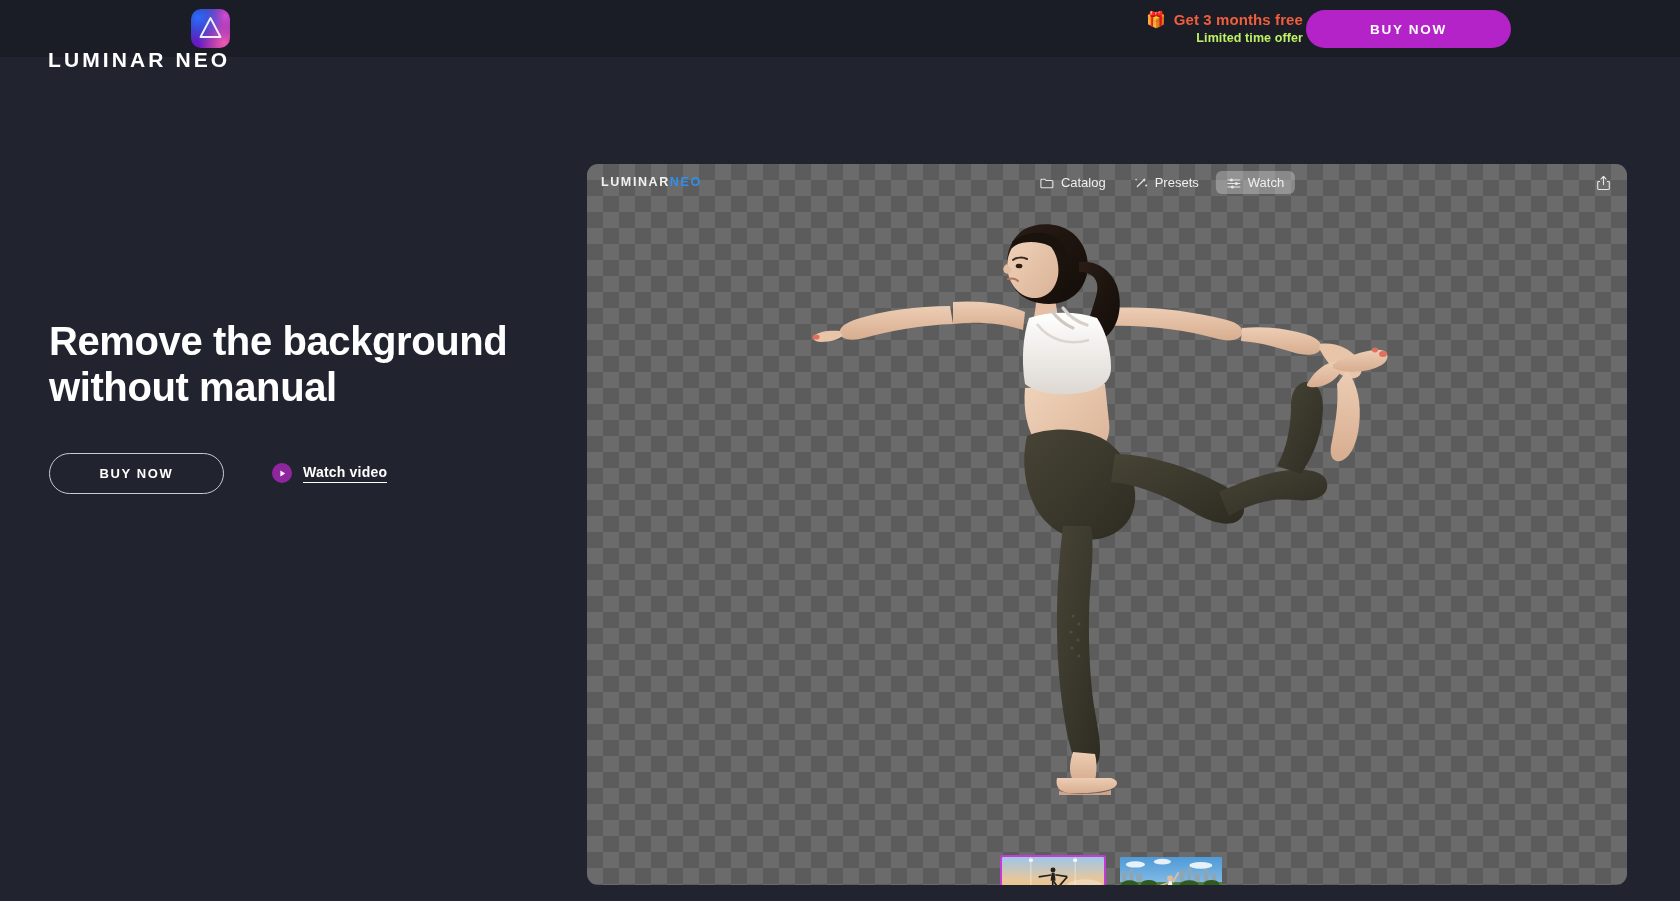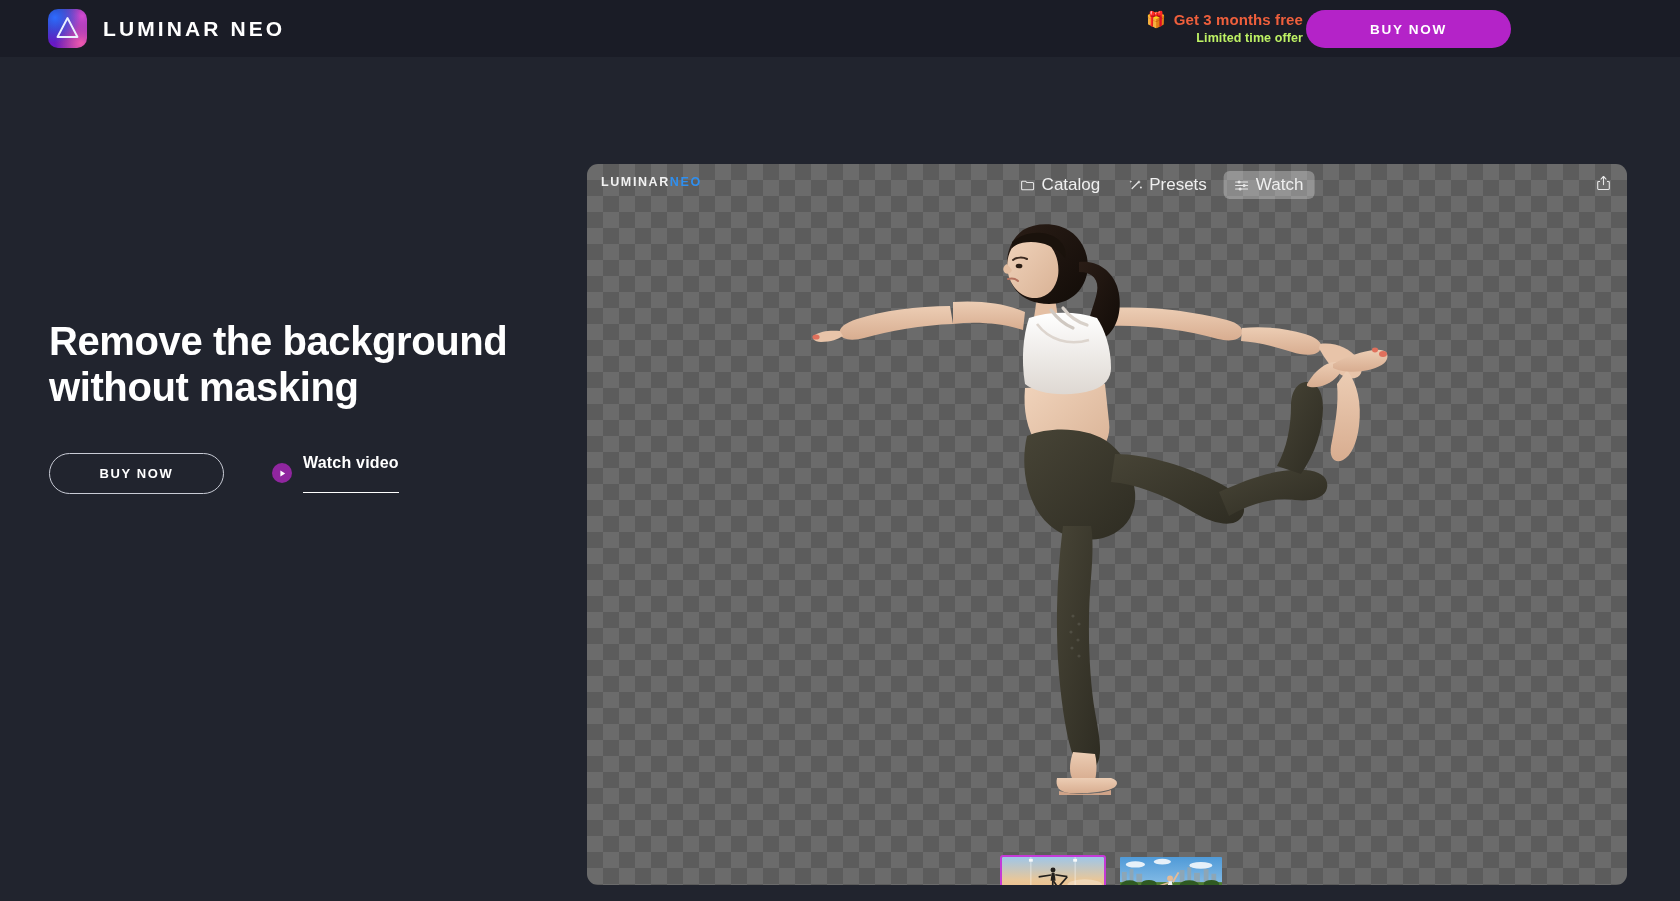--- a/index.html
+++ b/index.html
@@ -12,21 +12,21 @@
   }
 
   
   .site-header{
     position:absolute; left:0; top:0; width:1680px; height:57px;
     background:#1a1c26;
     display:flex; align-items:center;
   }
   .brand{
     position:absolute; left:48px; top:9px;
-    display:flex; align-items:center; gap:16px;
+    display:flex; align-items:flex-end; flex-direction:column;
   }
   .brand-logo{
     width:39px; height:39px; border-radius:10px; position:relative;
     background:
       radial-gradient(circle at 18% 22%, #2f6bff 0%, rgba(47,107,255,0) 58%),
       radial-gradient(circle at 88% 18%, #d54bd0 0%, rgba(213,75,208,0) 55%),
       radial-gradient(circle at 85% 88%, #f05ab0 0%, rgba(240,90,176,0) 55%),
       radial-gradient(circle at 10% 92%, #6a18c8 0%, rgba(106,24,200,0) 60%),
       linear-gradient(150deg,#1b2a78 0%,#3b1d8f 45%,#7d1fa8 100%);
     overflow:hidden;
@@ -80,22 +80,22 @@
   }
   .watch{
     display:flex; align-items:center; gap:11px; cursor:pointer;
   }
   .watch-play{
     width:20px; height:20px; border-radius:50%; background:#90269f;
     display:flex; align-items:center; justify-content:center;
   }
   .watch-play svg{ display:block; }
   .watch-label{
-    font-size:16px; font-weight:700; color:#fff;
-    border-bottom:1.3px solid #fff; padding-bottom:20px; letter-spacing:.2px;
+    font-size:14px; font-weight:700; color:#fff;
+    border-bottom:1.3px solid #fff; padding-bottom:2px; letter-spacing:.2px;
   }
 
   
   .app-window{
     position:absolute; left:587px; top:164px; width:1040px; height:721px;
     border-radius:11px; overflow:hidden;
     background-color:#6b6b6b;
     background-image:
       linear-gradient(45deg, #5c5c5c 25%, transparent 25%, transparent 75%, #5c5c5c 75%),
       linear-gradient(45deg, #5c5c5c 25%, transparent 25%, transparent 75%, #5c5c5c 75%);
@@ -113,21 +113,21 @@
   }
   .app-brand .neo{ color:#2f8fef; }
   .app-tabs{
     position:absolute; left:50%; top:7px; transform:translateX(-50%);
     margin-left:55px;
     display:flex; align-items:center; gap:6px;
   }
   .app-tab{
     display:flex; align-items:center; gap:7px;
     padding:4px 11px; border-radius:6px;
-    font-size:17px; color:#efefef; cursor:pointer;
+    font-size:13px; color:#efefef; cursor:pointer;
     background:transparent; white-space:nowrap;
   }
   .app-tab.active{ background:rgba(255,255,255,.28); }
   .app-tab svg{ display:block; opacity:.92; }
   .share-btn{
     position:absolute; right:14px; top:9px; cursor:pointer;
     width:20px; height:20px; display:flex; align-items:center; justify-content:center;
   }
 
   
@@ -191,21 +191,21 @@
       <span class="promo-gift">🎁</span>
       <span>Get 3 months free</span>
     </div>
     <div class="promo-line2">Limited time offer</div>
   </div>
 
   <button class="buy-top">BUY NOW</button>
 </div>
 
 <div class="hero">
-  <h1 class="hero-title">Remove the background without masking</h1>
+  <h1 class="hero-title">Remove the background without manual</h1>
 
   <div class="hero-actions">
     <button class="buy-outline">BUY NOW</button>
 
     <div class="watch">
       <span class="watch-play">
         <svg width="9" height="9" viewBox="0 0 9 9">
             <path d="M2.4 1.4 L7.2 4.5 L2.4 7.6 Z" fill="#fff"></path>
           </svg>
       </span>

